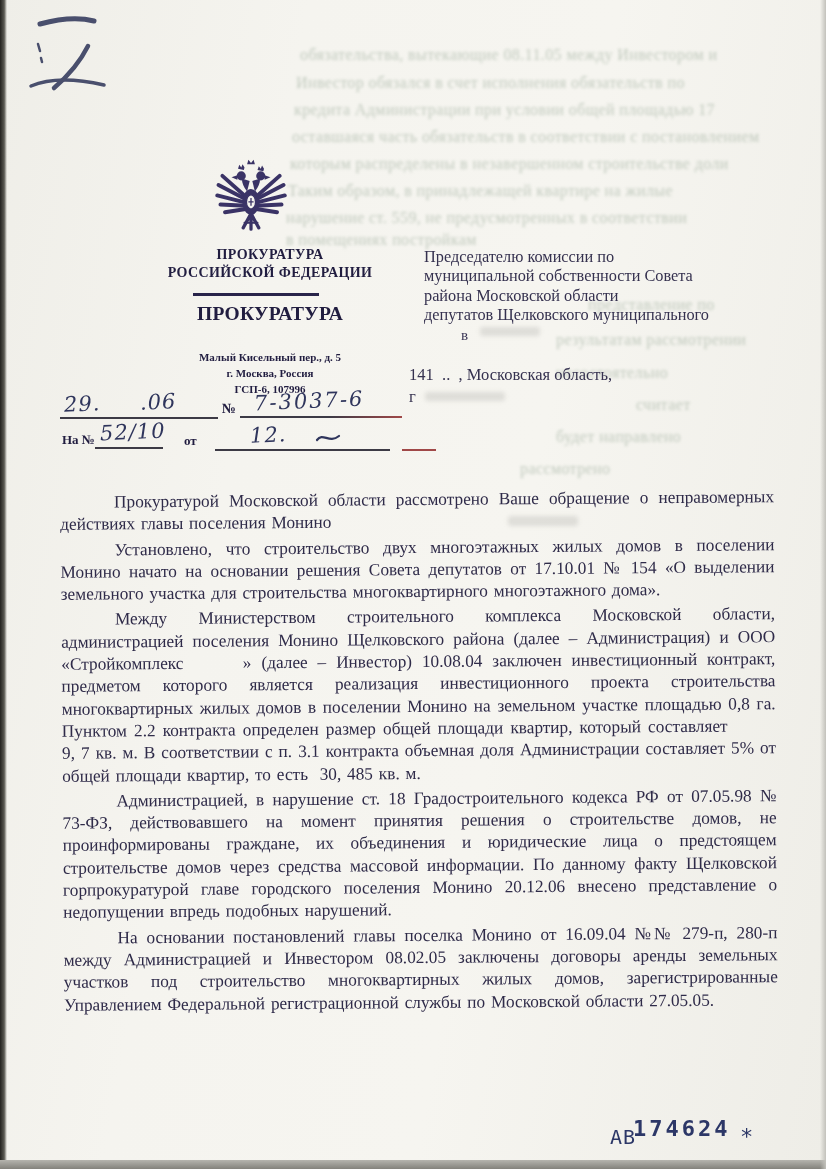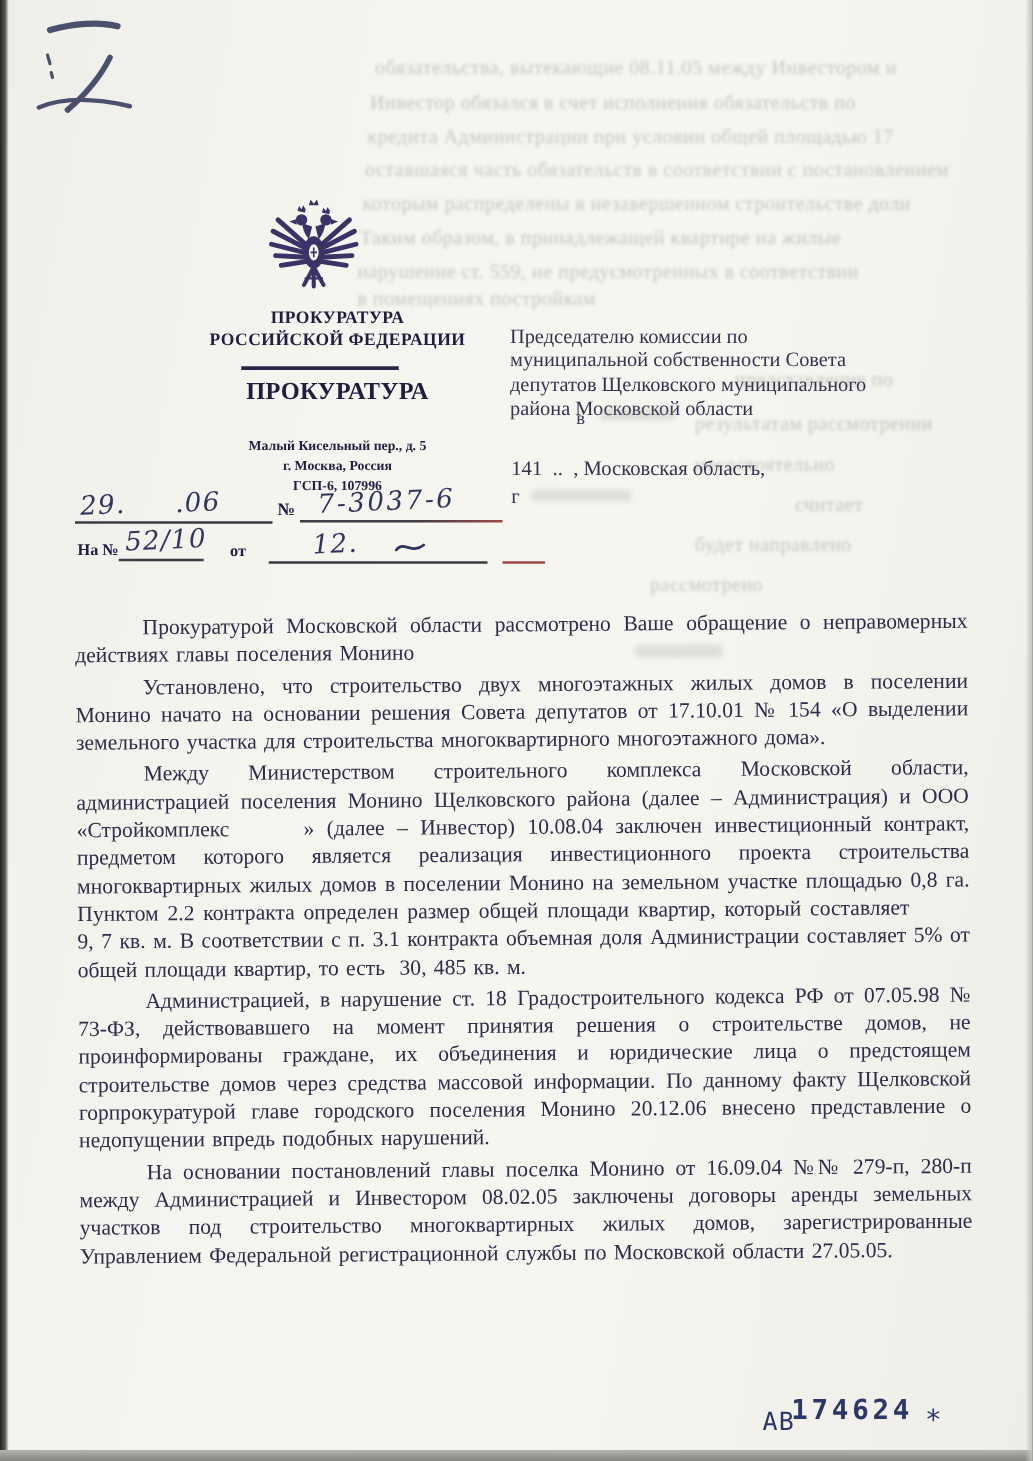--- a/index.html
+++ b/index.html
@@ -43,22 +43,22 @@
 
   
   .lbl{position:absolute;color:#211d40;font-weight:bold;font-size:13px;}
   .hw{position:absolute;color:#2f355c;font-family:"DejaVu Serif",serif;font-style:italic;
       font-size:21px;transform:rotate(-2.5deg);letter-spacing:1px;}
   .u{position:absolute;height:2px;background:#3c3a45;}
   .u-red{background:linear-gradient(to right,#3c3a45 55%,#a04848);}
   .squiggle{position:absolute;}
 
   
-  .recipient{position:absolute;left:408px;top:247px;width:392px;
-     font-size:16.3px;line-height:19.3px;color:#35314f;margin-top:12px;}
+  .recipient{position:absolute;left:424px;top:247px;width:392px;
+     font-size:16.3px;line-height:19.3px;color:#35314f;}
   .redacted-initial{position:absolute;left:461px;top:327px;font-size:15px;color:#3a3656;}
   .postal-line{position:absolute;left:409px;top:365px;font-size:16.5px;color:#35314f;text-align:right;}
   .city-line{position:absolute;left:409px;top:387px;font-size:16.5px;color:#35314f;}
   .smudge{position:absolute;background:rgba(140,140,135,.22);filter:blur(2px);border-radius:3px;}
 
   
   .body-text{position:absolute;left:62px;top:489px;width:714px;
      font-size:17.3px;line-height:22.3px;text-align:justify;color:#2f2b49;
      word-spacing:1.5px;transform:rotate(-0.45deg);}
   .body-text p{margin:0 0 3px 0;text-indent:54px;}
@@ -163,22 +163,22 @@
   <svg class="squiggle" style="left:314px;top:430px;" width="28" height="16" viewBox="0 0 28 16">
     <path d="M3 10 C 9 2, 15 14, 25 6" fill="none" stroke="#2f355c" stroke-width="2.2" stroke-linecap="round"></path>
   </svg>
   <div class="u" style="left:95px;top:447px;width:68px;"></div>
   <div class="u" style="left:215px;top:449px;width:175px;"></div>
   <div class="u" style="left:402px;top:449px;width:34px;background:#a04848;"></div>
 
   <div class="recipient">
     <div>Председателю комиссии по</div>
     <div>муниципальной собственности Совета</div>
+    <div>района Московской области</div>
     <div>депутатов Щелковского муниципального</div>
-    <div>района Московской области</div>
   </div>
   <span class="redacted-initial">в</span>
   <div class="smudge" style="left:480px;top:327px;width:60px;height:9px;"></div>
   <span class="postal-line">141&nbsp;&nbsp;..&nbsp;&nbsp;, Московская область,</span>
   <span class="city-line">г</span>
   <div class="smudge" style="left:425px;top:392px;width:80px;height:9px;"></div>
 
   <div class="body-text">
     <p>Прокуратурой Московской области рассмотрено Ваше обращение о неправомерных действиях главы поселения Монино</p>
     <p>Установлено, что строительство двух многоэтажных жилых домов в поселении Монино начато на основании решения Совета депутатов от 17.10.01 № 154 «О выделении земельного участка для строительства многоквартирного многоэтажного дома».</p>

